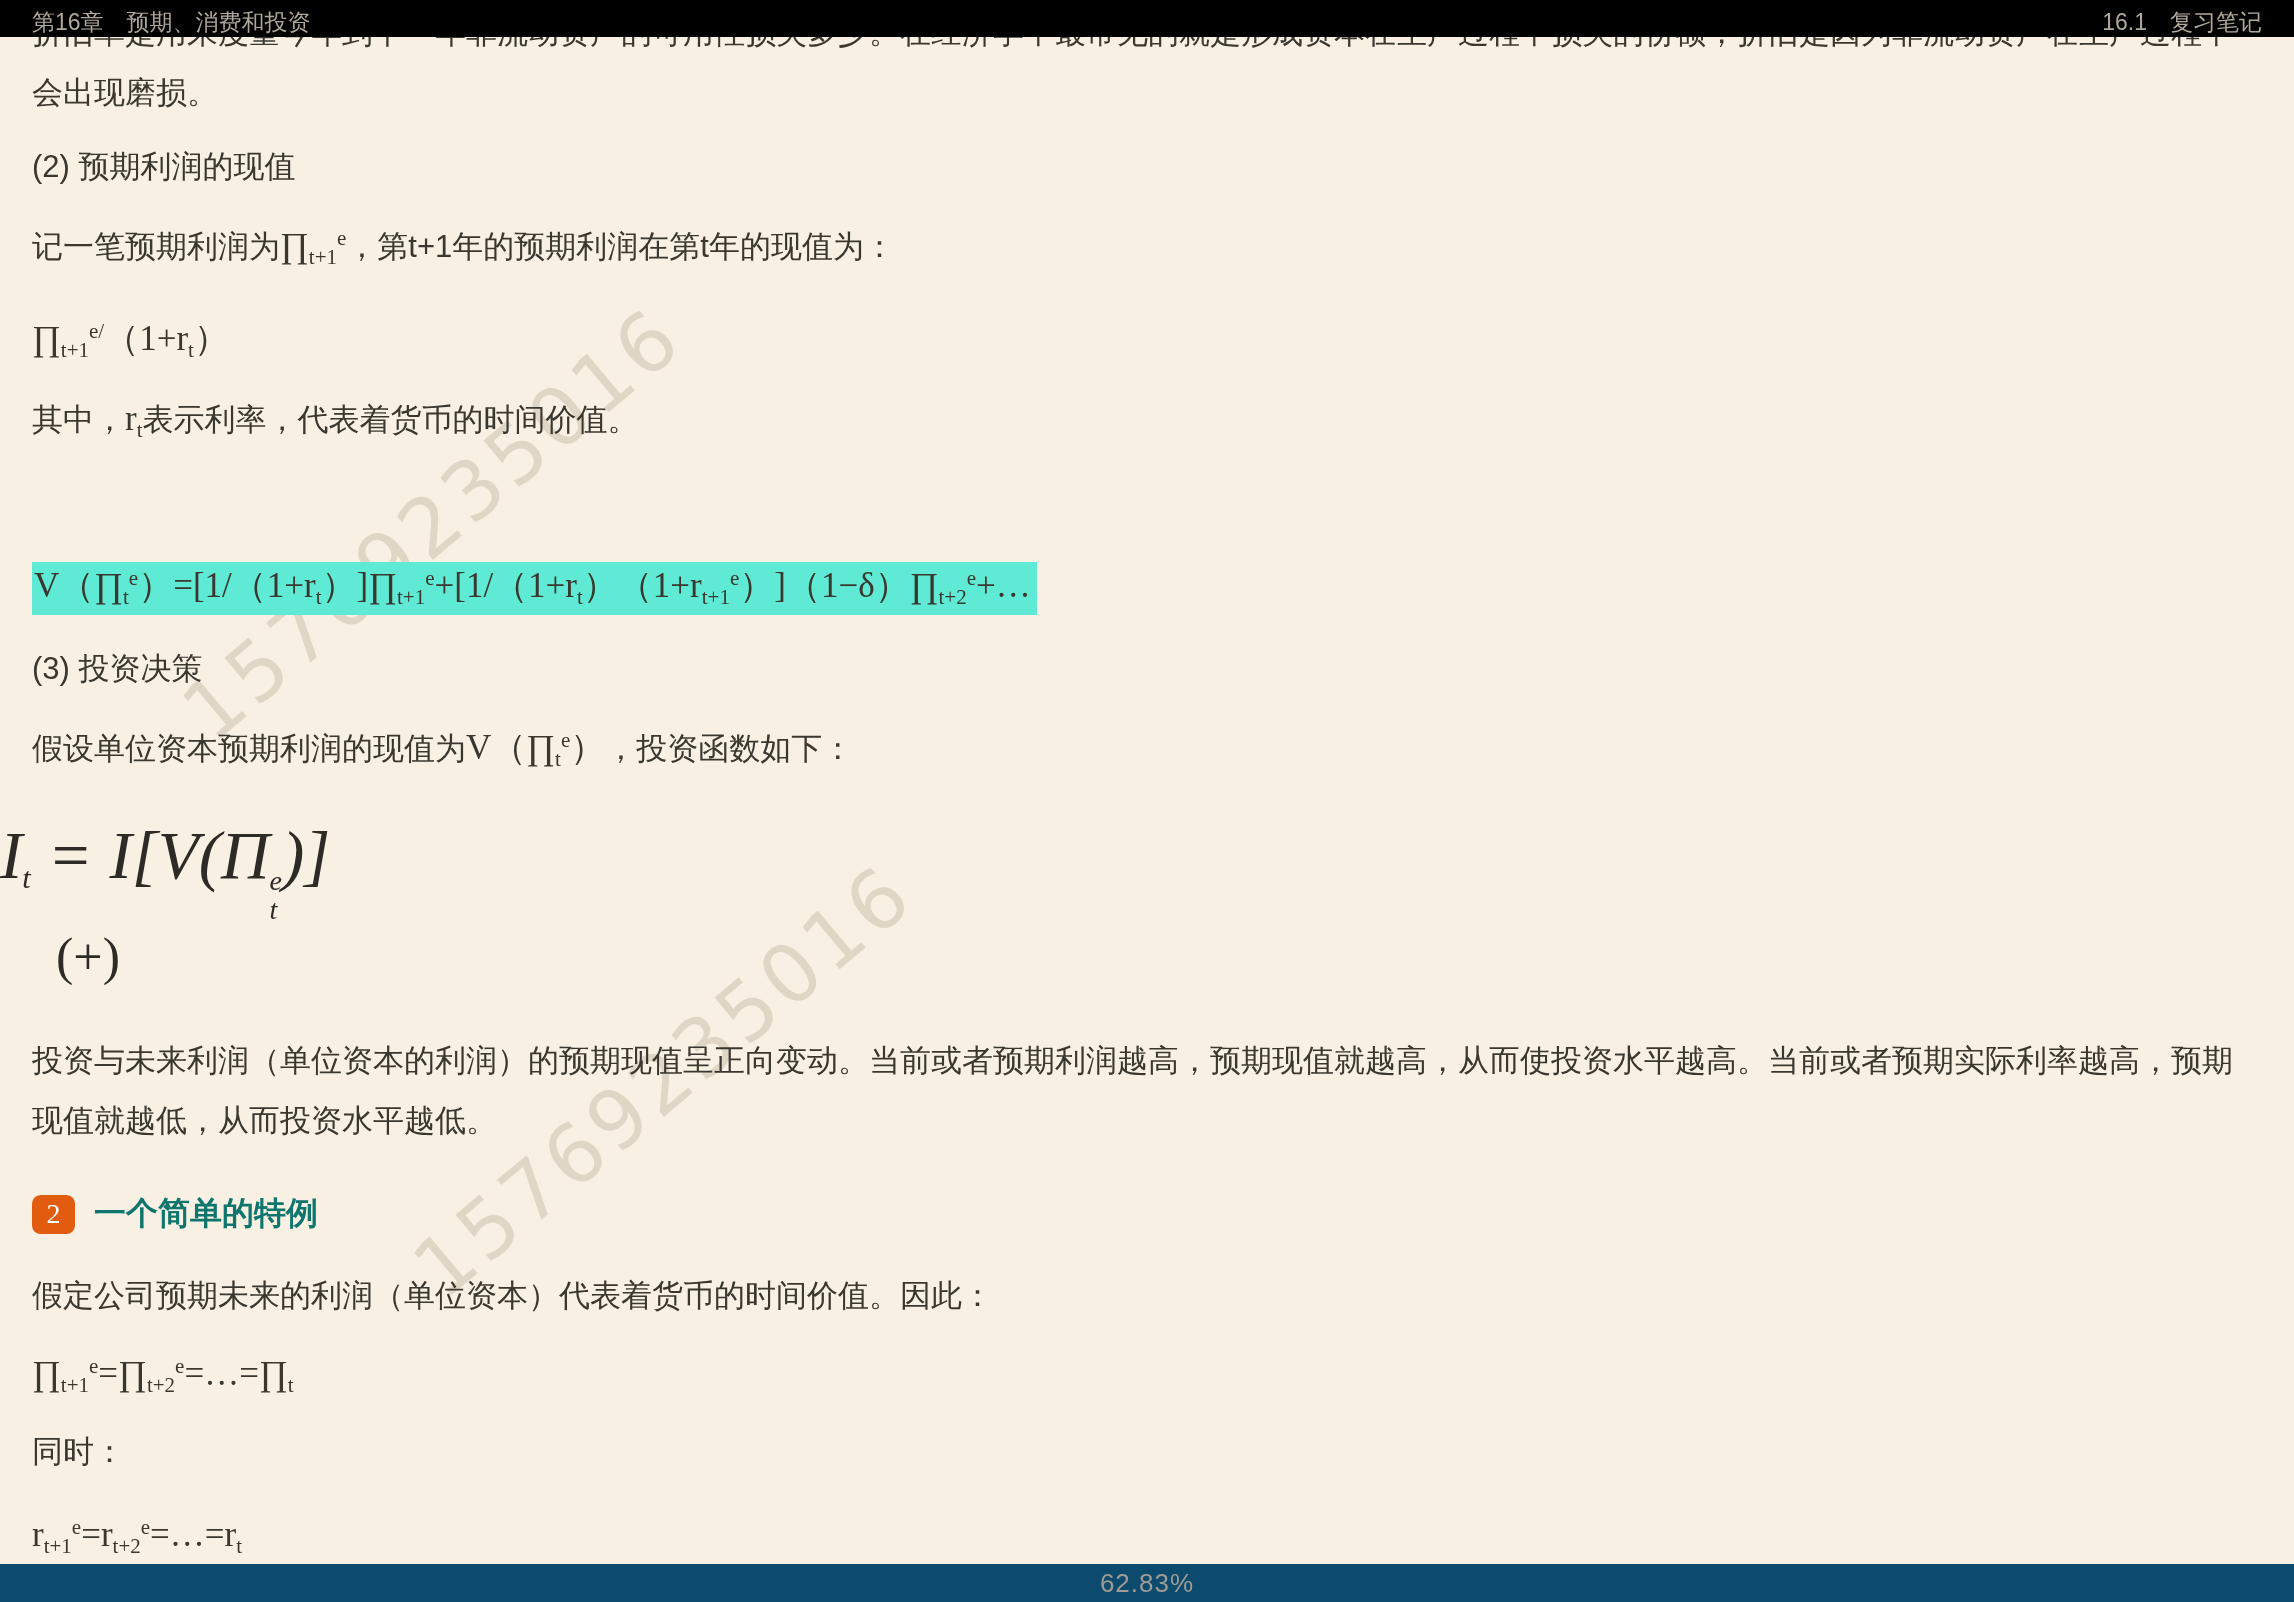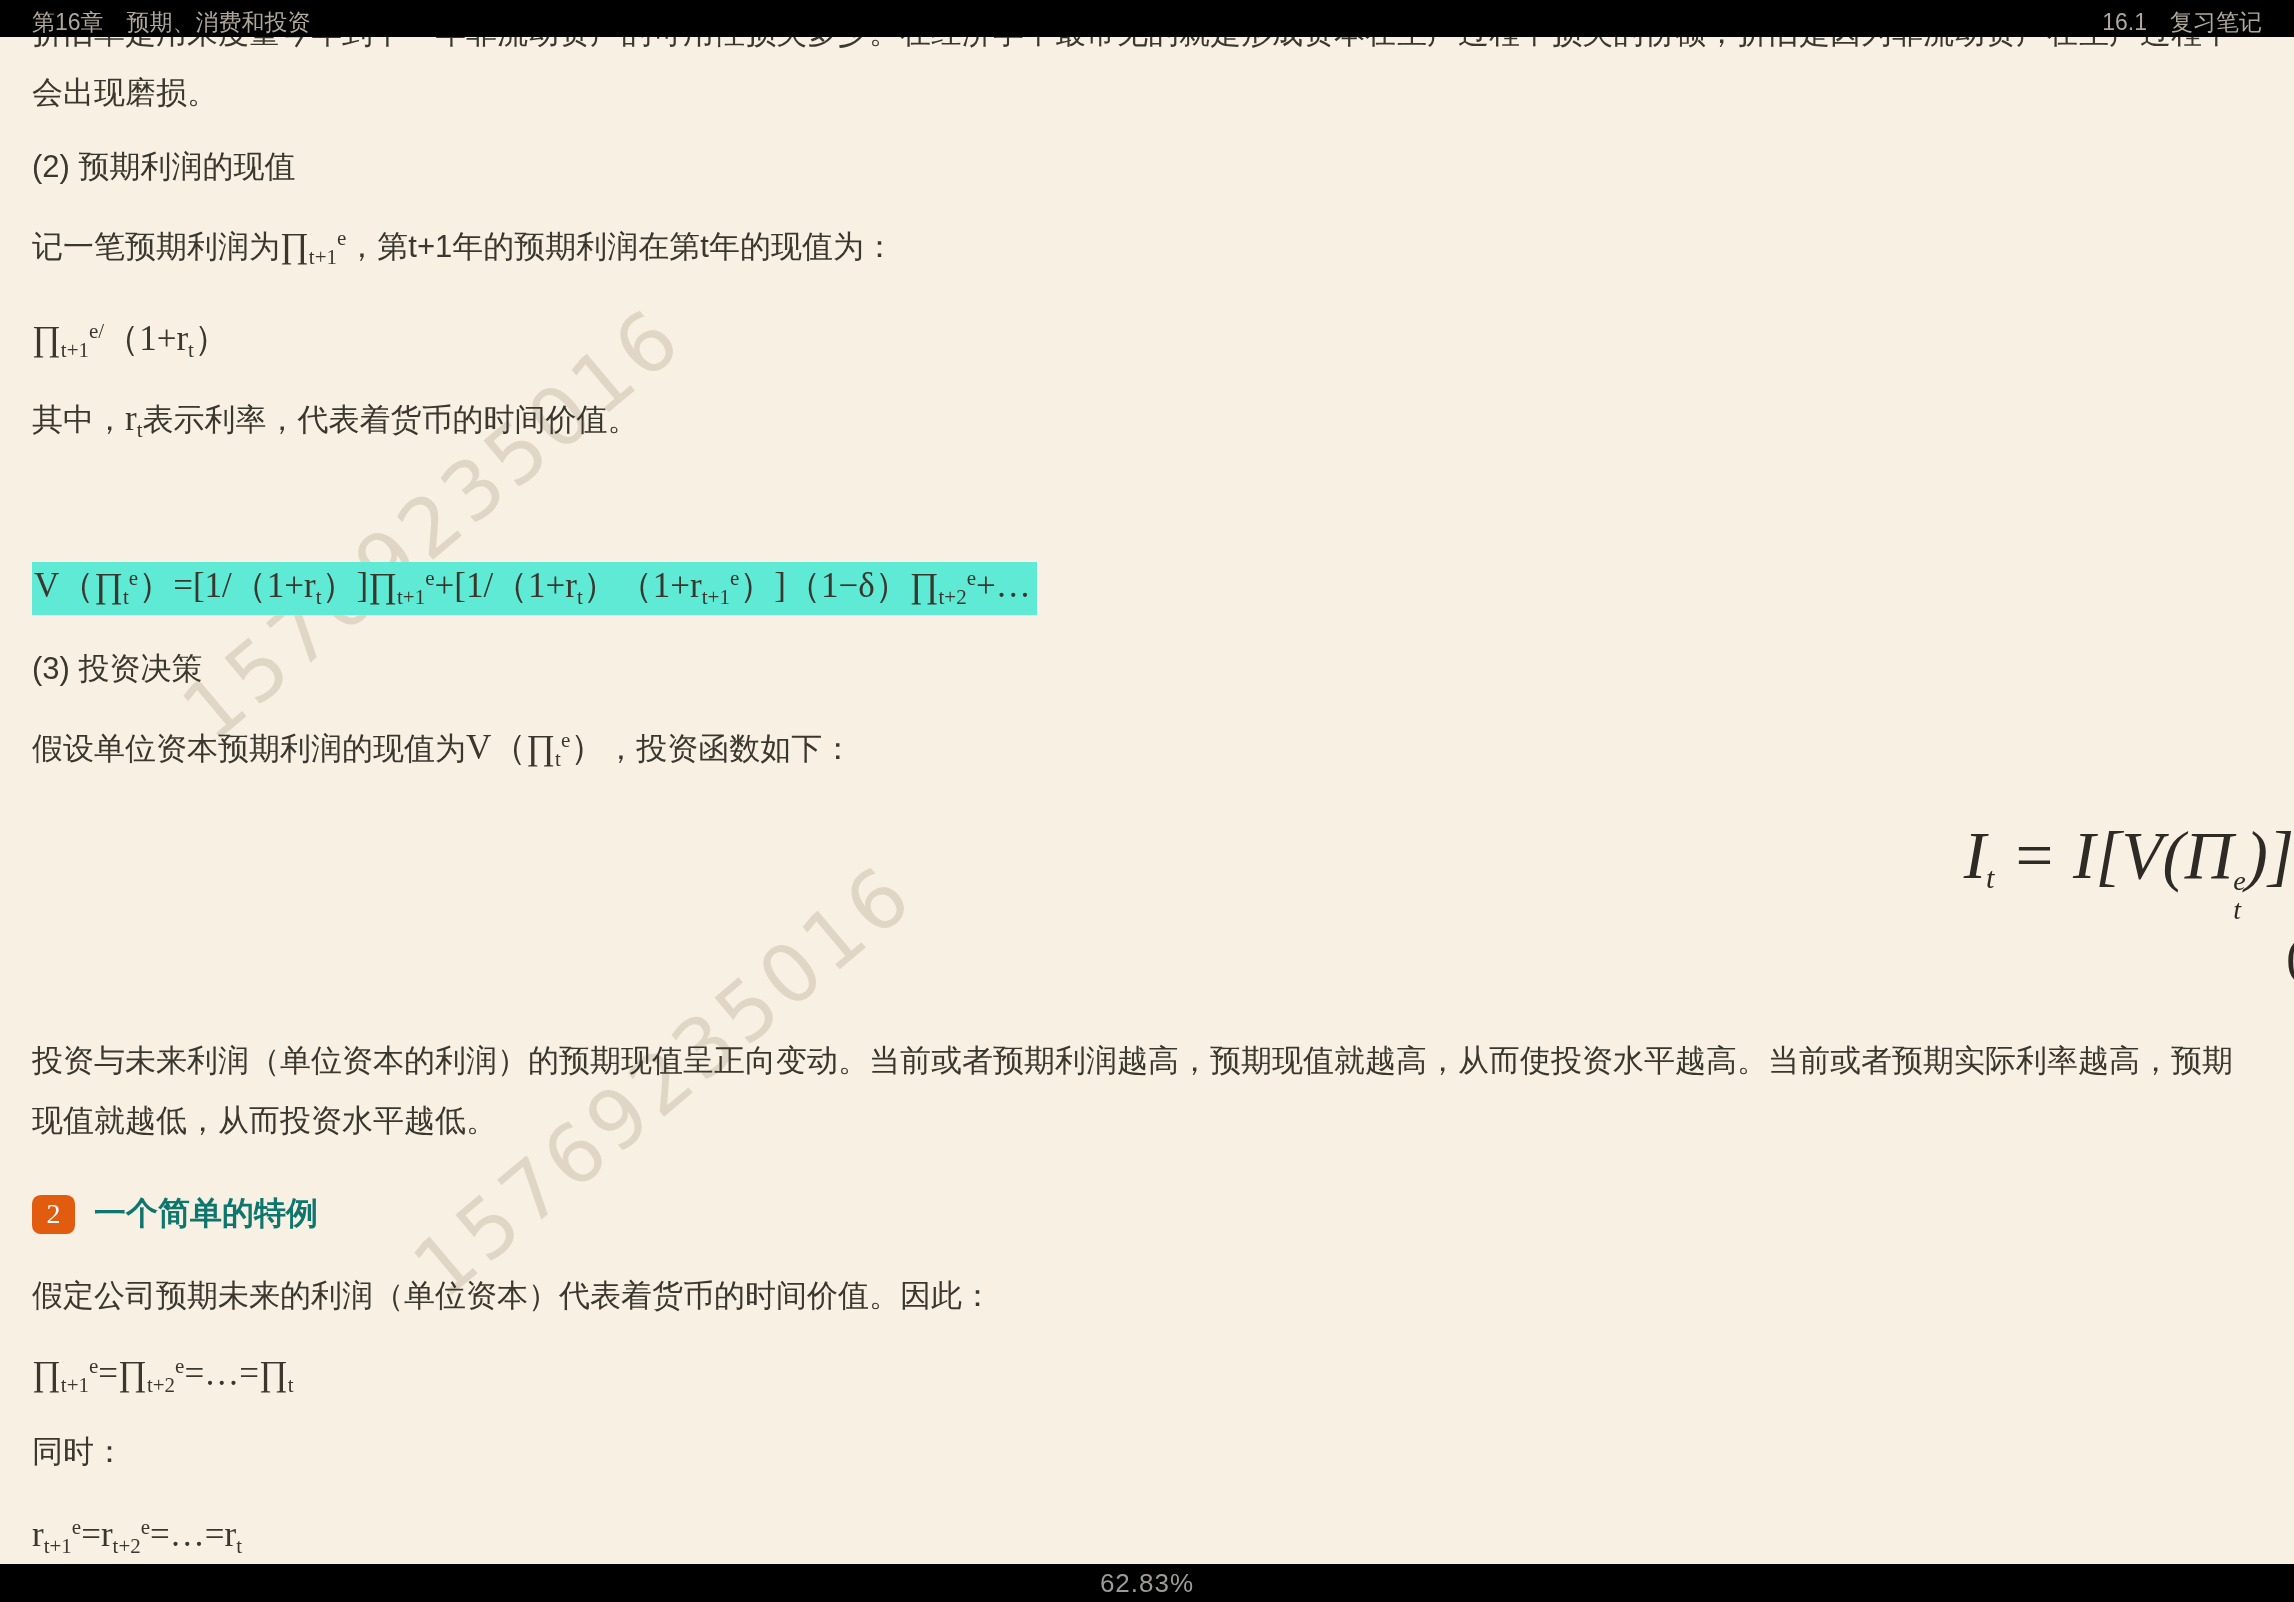--- a/index.html
+++ b/index.html
@@ -40,37 +40,37 @@
   .hl{background:#5eead4;padding:3.8px 5.8px 9.6px 1.9px;}
   
   .badge-row{position:absolute;left:32px;top:1192px;display:flex;align-items:center;z-index:1;}
   .badge{
     display:inline-flex;align-items:center;justify-content:center;
     width:43px;height:39px;border-radius:8.6px;background:#e25c10;color:#ffffff;
     font-size:28px;font-family:"Liberation Serif","DejaVu Serif",serif;
   }
   .sect-title{margin-left:19px;font-size:32px;font-weight:600;color:#0f766e;}
   
-  .eqwrap{position:absolute;left:0;right:0;top:805px;text-align:right;z-index:1;}
+  .eqwrap{position:absolute;left:0;right:0;top:805px;text-align:left;z-index:1;}
   .eq{
     font-size:67px;line-height:1.5;font-style:italic;
     font-family:"Liberation Serif","DejaVu Serif",serif;color:#2e2b26;
   }
   .eq sub{font-size:45%;}
   .stk{
     display:inline-flex;flex-direction:column;align-items:flex-start;
     font-size:42%;line-height:1.05;vertical-align:-0.42em;
   }
   .plus{
     display:inline-block;margin-top:1.9px;transform:translateX(56px);
     font-size:52px;font-family:"Liberation Serif","DejaVu Serif",serif;color:#2e2b26;
   }
   
   .ftr{
-    position:absolute;left:0;right:0;bottom:0;height:38px;background:#000000;
+    position:absolute;left:0;right:0;bottom:0;height:38px;background:#0c4a6e;
     display:flex;align-items:center;justify-content:center;z-index:6;
   }
   .ftr span{font-size:26px;color:#9e9b94;letter-spacing:1px;}
 </style>
 </head>
 <body>
 
 <div class="page">
 
   <div class="wm wm1">15769235016</div>

